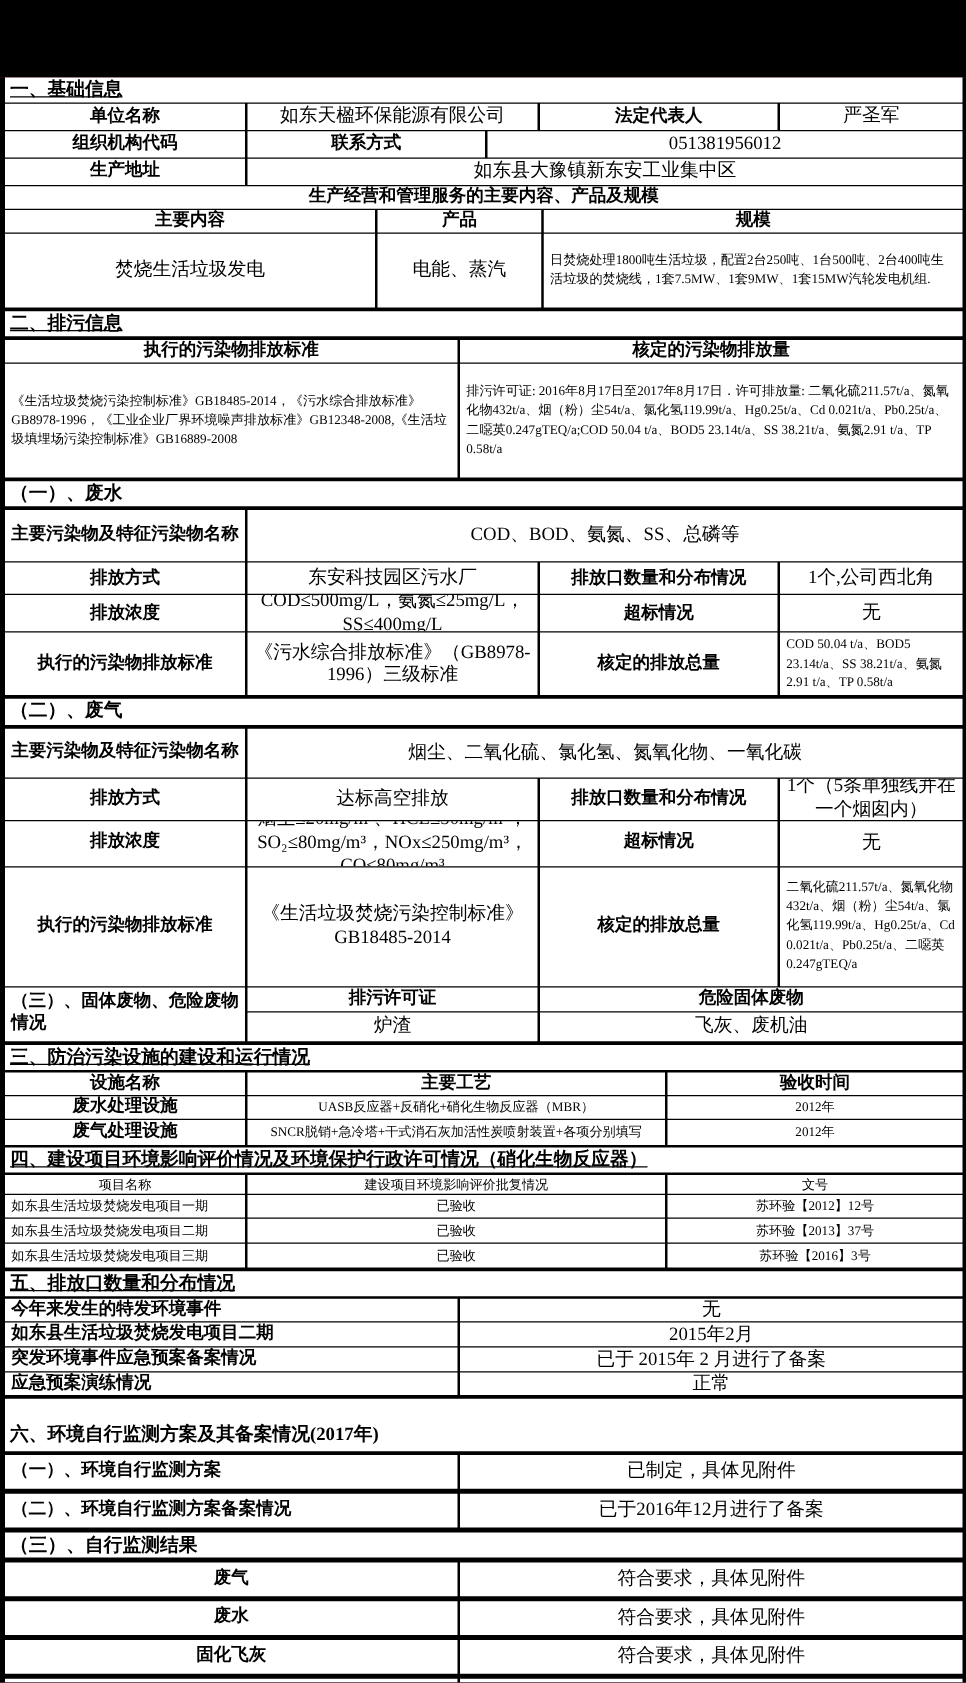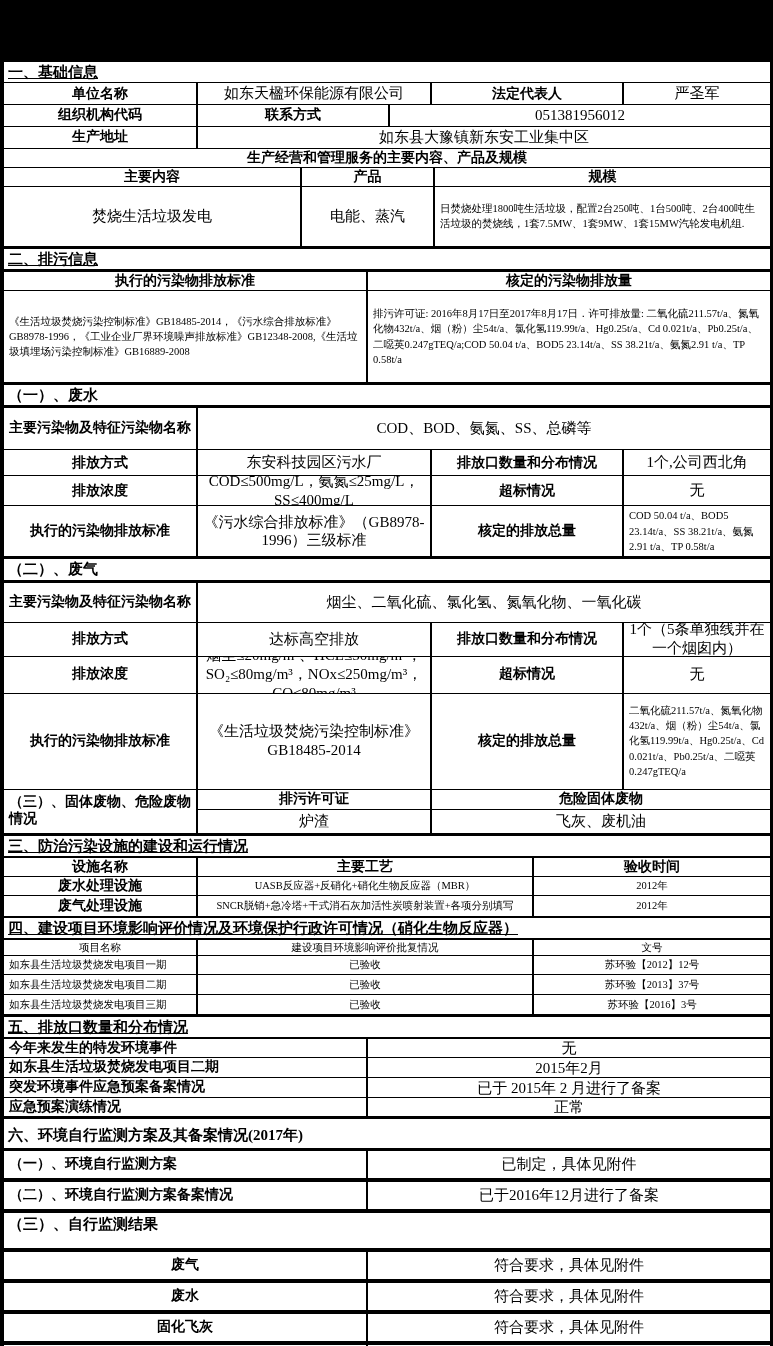--- a/index.html
+++ b/index.html
@@ -236,32 +236,32 @@
     </div>
     <div class="r">
       <div class="c lblL wH" style="height:19px">突发环境事件应急预案备案情况</div>
       <div class="c val flex1" style="height:19px">已于  2015年 2  月进行了备案</div>
     </div>
     <div class="r mb3">
       <div class="c lblL wH h-thin">应急预案演练情况</div>
       <div class="c val flex1 h-thin">正常</div>
     </div>
 
-    <div class="r hrow mb3" style="padding-top:8px;padding-bottom:3px">
+    <div class="r hrow mb3" style="padding-top:21px;padding-bottom:3px">
       <span class="ht">六、环境自行监测方案及其备案情况(2017年)</span>
     </div>
     <div class="r mb4">
       <div class="c lblL wH h-big">（一）、环境自行监测方案</div>
       <div class="c val flex1 h-big">已制定，具体见附件</div>
     </div>
     <div class="r mb4">
       <div class="c lblL wH h-big">（二）、环境自行监测方案备案情况</div>
       <div class="c val flex1 h-big">已于2016年12月进行了备案</div>
     </div>
-    <div class="r hrow mb4" style="padding-top:3px;padding-bottom:15px">
+    <div class="r hrow mb4" style="padding-top:3px;padding-bottom:0">
       <span class="ht">（三）、自行监测结果</span>
     </div>
     <div class="r mb4">
       <div class="c lbl wH h-big">废气</div>
       <div class="c val flex1 h-big">符合要求，具体见附件</div>
     </div>
     <div class="r mb4">
       <div class="c lbl wH h-big">废水</div>
       <div class="c val flex1 h-big">符合要求，具体见附件</div>
     </div>

